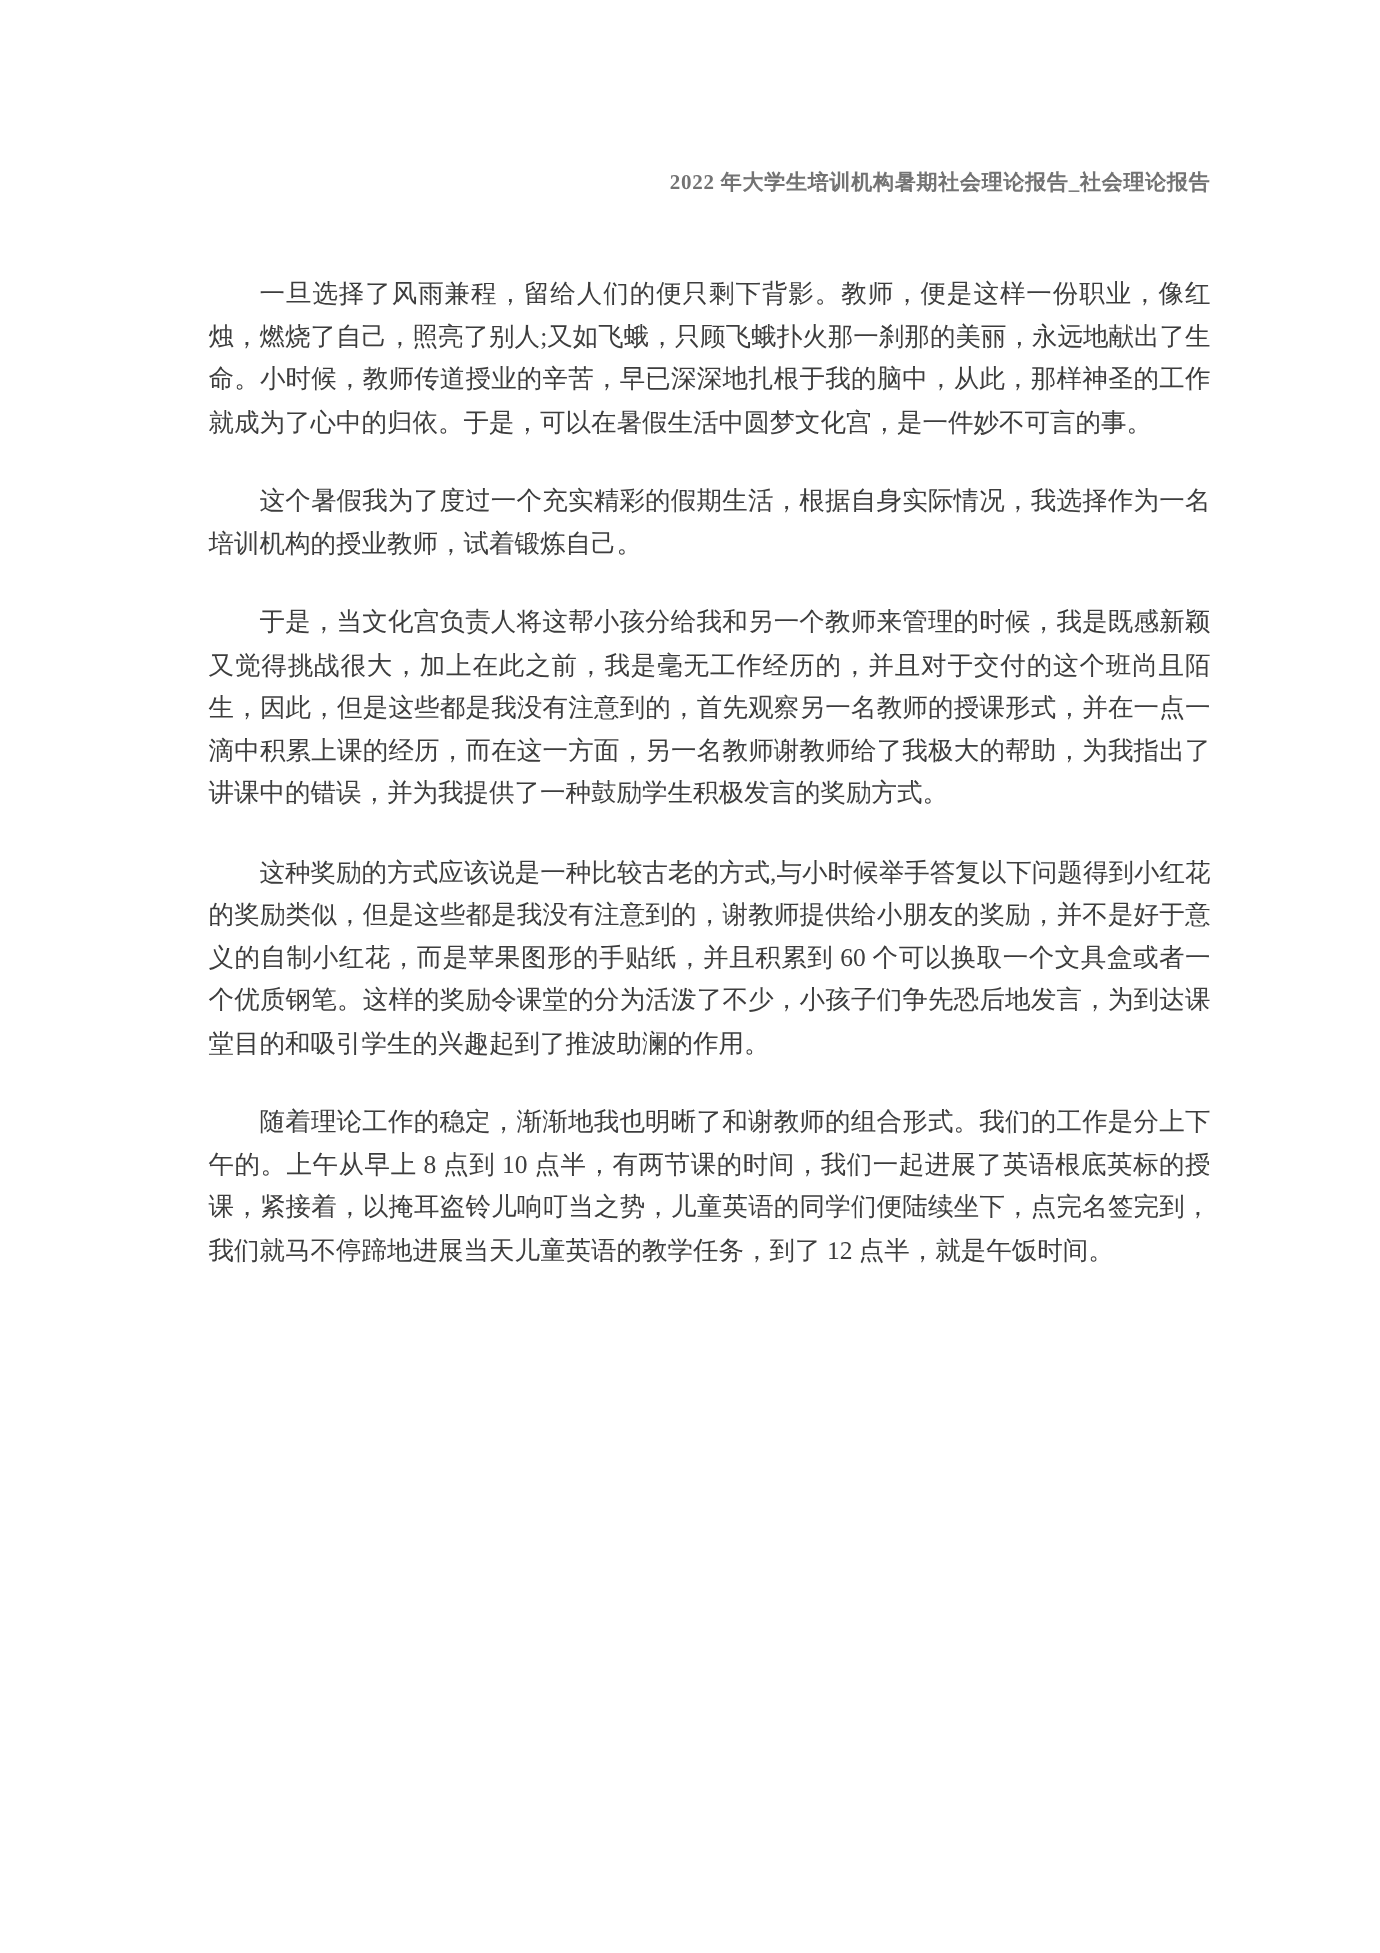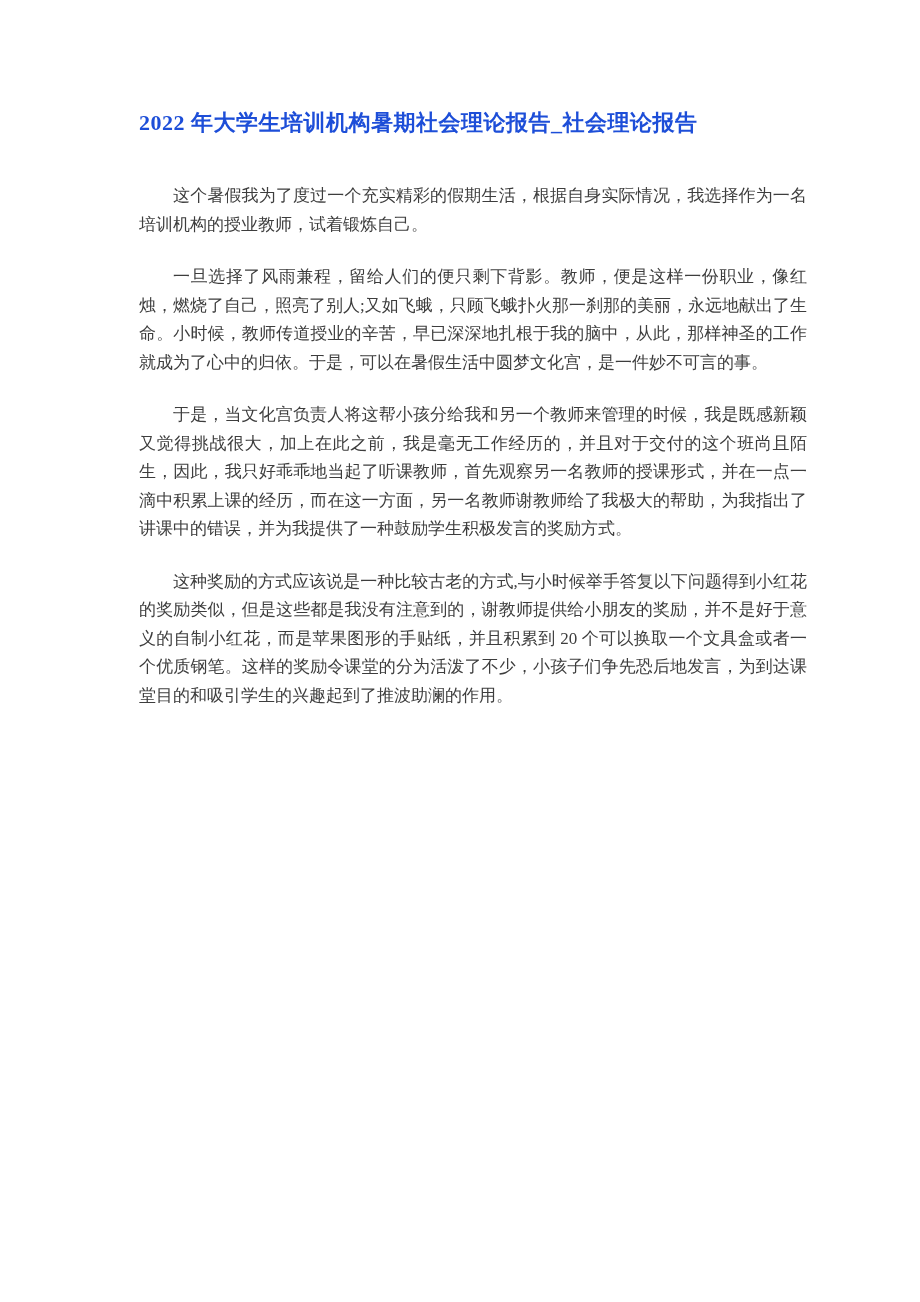--- a/index.html
+++ b/index.html
@@ -14,41 +14,42 @@
     overflow: hidden;
     font-family: "Liberation Serif", "DejaVu Serif", serif;
   }
   .doc {
     position: absolute;
     left: 139px;
     top: 110px;
     width: 668px;
   }
   .doc-title {
-    font-size: 22px;
+    font-size: 14px;
     font-weight: bold;
-    color: #1d4ed8;
-    text-align: left;
+    color: #737373;
+    text-align: right;
     letter-spacing: 0.5px;
     margin: 0 0 47px 0;
     line-height: 25px;
   }
   p.body-para {
     font-size: 17px;
     line-height: 28.5px;
     color: #3d3d3d;
     text-align: justify;
     text-justify: inter-ideograph;
     text-indent: 2em;
     margin: 0 0 24px 0;
   }
 </style>
 </head>
 <body>
 
 <div class="doc">
   <h1 class="doc-title">2022 年大学生培训机构暑期社会理论报告_社会理论报告</h1>
 
+  <p class="body-para">一旦选择了风雨兼程，留给人们的便只剩下背影。教师，便是这样一份职业，像红烛，燃烧了自己，照亮了别人;又如飞蛾，只顾飞蛾扑火那一刹那的美丽，永远地献出了生命。小时候，教师传道授业的辛苦，早已深深地扎根于我的脑中，从此，那样神圣的工作就成为了心中的归依。于是，可以在暑假生活中圆梦文化宫，是一件妙不可言的事。</p>
   <p class="body-para">这个暑假我为了度过一个充实精彩的假期生活，根据自身实际情况，我选择作为一名培训机构的授业教师，试着锻炼自己。</p>
-  <p class="body-para">一旦选择了风雨兼程，留给人们的便只剩下背影。教师，便是这样一份职业，像红烛，燃烧了自己，照亮了别人;又如飞蛾，只顾飞蛾扑火那一刹那的美丽，永远地献出了生命。小时候，教师传道授业的辛苦，早已深深地扎根于我的脑中，从此，那样神圣的工作就成为了心中的归依。于是，可以在暑假生活中圆梦文化宫，是一件妙不可言的事。</p>
-  <p class="body-para">于是，当文化宫负责人将这帮小孩分给我和另一个教师来管理的时候，我是既感新颖又觉得挑战很大，加上在此之前，我是毫无工作经历的，并且对于交付的这个班尚且陌生，因此，我只好乖乖地当起了听课教师，首先观察另一名教师的授课形式，并在一点一滴中积累上课的经历，而在这一方面，另一名教师谢教师给了我极大的帮助，为我指出了讲课中的错误，并为我提供了一种鼓励学生积极发言的奖励方式。</p>
-  <p class="body-para">这种奖励的方式应该说是一种比较古老的方式,与小时候举手答复以下问题得到小红花的奖励类似，但是这些都是我没有注意到的，谢教师提供给小朋友的奖励，并不是好于意义的自制小红花，而是苹果图形的手贴纸，并且积累到 20 个可以换取一个文具盒或者一个优质钢笔。这样的奖励令课堂的分为活泼了不少，小孩子们争先恐后地发言，为到达课堂目的和吸引学生的兴趣起到了推波助澜的作用。</p>
+  <p class="body-para">于是，当文化宫负责人将这帮小孩分给我和另一个教师来管理的时候，我是既感新颖又觉得挑战很大，加上在此之前，我是毫无工作经历的，并且对于交付的这个班尚且陌生，因此，但是这些都是我没有注意到的，首先观察另一名教师的授课形式，并在一点一滴中积累上课的经历，而在这一方面，另一名教师谢教师给了我极大的帮助，为我指出了讲课中的错误，并为我提供了一种鼓励学生积极发言的奖励方式。</p>
+  <p class="body-para">这种奖励的方式应该说是一种比较古老的方式,与小时候举手答复以下问题得到小红花的奖励类似，但是这些都是我没有注意到的，谢教师提供给小朋友的奖励，并不是好于意义的自制小红花，而是苹果图形的手贴纸，并且积累到 60 个可以换取一个文具盒或者一个优质钢笔。这样的奖励令课堂的分为活泼了不少，小孩子们争先恐后地发言，为到达课堂目的和吸引学生的兴趣起到了推波助澜的作用。</p>
+  <p class="body-para">随着理论工作的稳定，渐渐地我也明晰了和谢教师的组合形式。我们的工作是分上下午的。上午从早上 8 点到 10 点半，有两节课的时间，我们一起进展了英语根底英标的授课，紧接着，以掩耳盗铃儿响叮当之势，儿童英语的同学们便陆续坐下，点完名签完到，我们就马不停蹄地进展当天儿童英语的教学任务，到了 12 点半，就是午饭时间。</p>
 </div>
 
 </body></html>

